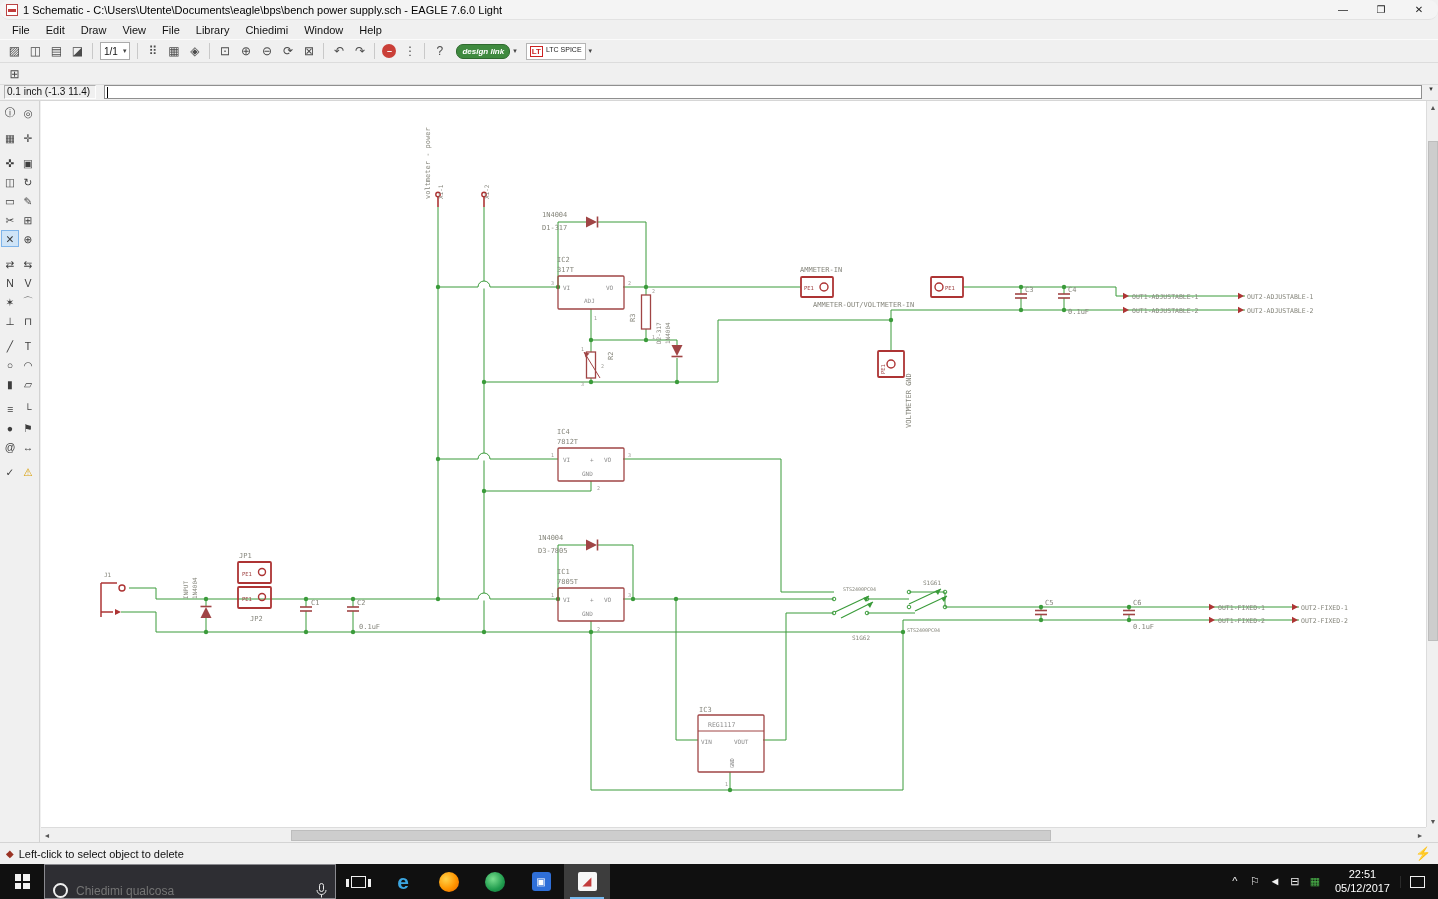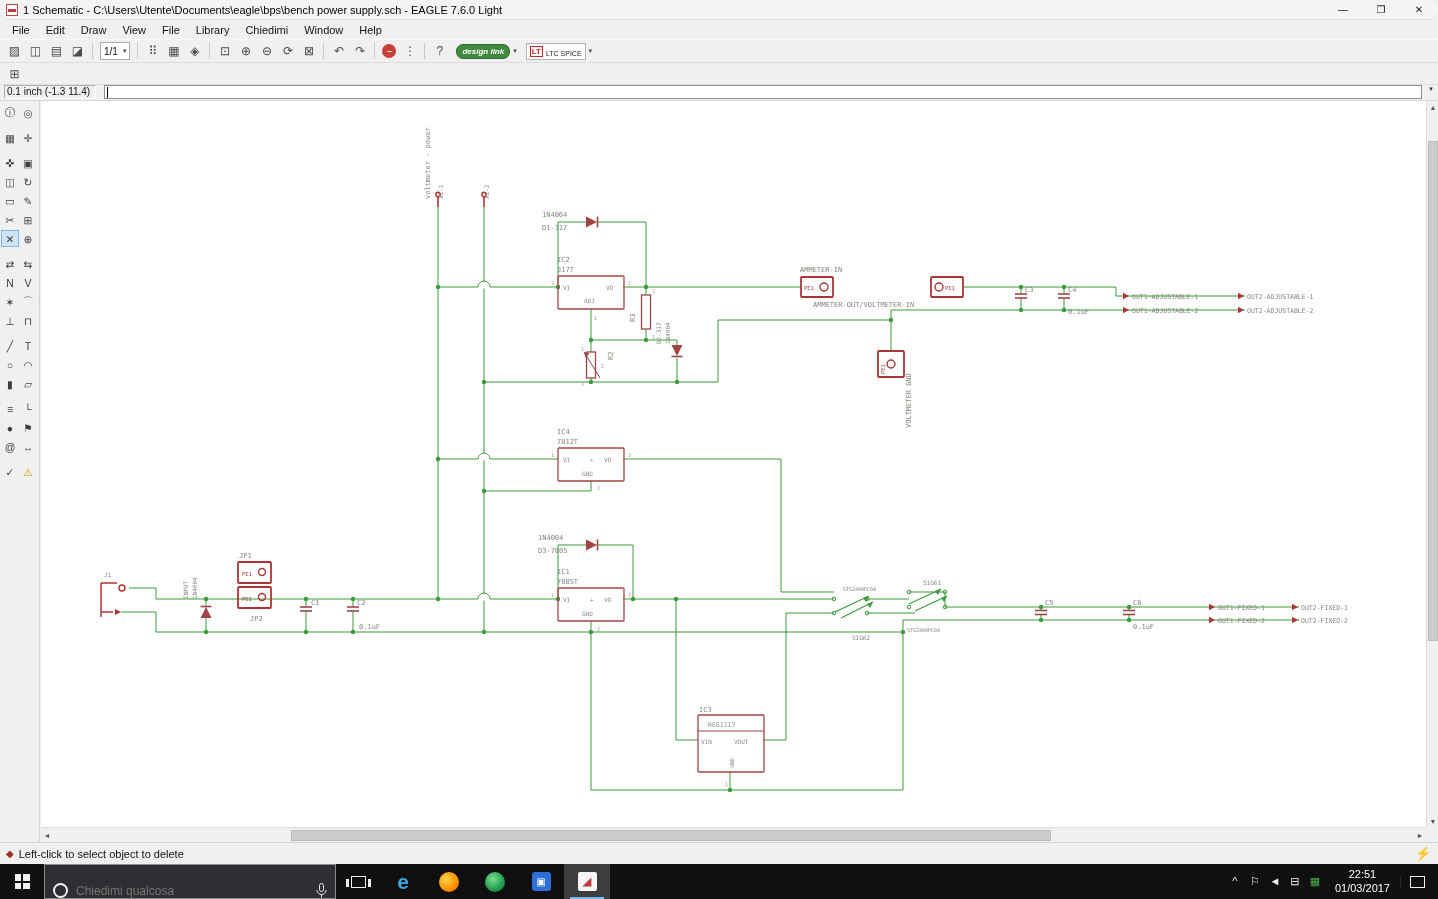--- a/index.html
+++ b/index.html
@@ -33,21 +33,21 @@
   .tb-sep { width:1px; height:16px; background:#c9c9c9; margin:0 4px; }
   .tb-combo { height:18px; border:1px solid #ababab; background:#fff; display:inline-flex;
     align-items:center; font-size:10px; padding:0 3px; margin:0 3px; }
   .tb-combo .arr { margin-left:5px; font-size:7px; color:#444; }
   .tb-stop { width:14px; height:14px; border-radius:50%; background:#ca3f38; color:#fff;
     display:inline-flex; align-items:center; justify-content:center; font-size:9px; font-weight:bold; margin:0 3px; }
   .tb-mini { font-size:7px; color:#444; padding:0 3px; }
   .plugin-green { background:#3f8a3f; color:#fff; border:1px solid #2f6a2f; border-radius:7px;
     font-size:8px; font-style:italic; font-weight:bold; padding:2px 5px; margin-left:6px; }
   .plugin-ltc { background:#fff; border:1px solid #b5b5b5; font-size:7px; padding:2px 3px;
-    margin-left:6px; display:inline-flex; align-items:flex-end; gap:3px; color:#222; }
+    margin-left:6px; display:inline-flex; align-items:flex-start; gap:3px; color:#222; }
   .plugin-ltc .logo { color:#c22; font-weight:bold; font-size:8px; border:1px solid #c22; padding:0 1px; }
 
   
   .coordbar { position:absolute; top:85px; left:0; right:0; height:16px; background:#f0f0f0;
     display:flex; align-items:flex-start; border-bottom:1px solid #d6d6d6; }
   .coordbox { width:92px; height:14px; margin-left:4px; border:1px solid #b0b0b0; border-right-color:#fdfdfd;
     border-bottom-color:#fdfdfd; background:#f0f0f0; font-size:10px; padding:0 2px; white-space:nowrap; overflow:hidden; }
   .cmdline { flex:1; height:14px; margin:0 2px 0 8px; background:#fff; border:1px solid #8f8f8f;
     display:flex; align-items:center; }
   .cmdline input { border:none; outline:none; flex:1; height:12px; font-size:11px; padding-left:2px;
@@ -559,19 +559,19 @@
   <div class="tray">
     <span id="tray-icons" style="display:flex;">
         <span class="tray-ico">^</span>
         <span class="tray-ico">⚐</span>
         <span class="tray-ico">◄</span>
         <span class="tray-ico">⊟</span>
         <span class="tray-ico" style="color: rgb(73, 176, 73);">▦</span>
       </span>
     <span class="clock">
       <span>22:51</span><br>
-      <span>01/03/2017</span>
+      <span>05/12/2017</span>
     </span>
     <span class="action-btn">
       <span class="action-ico"></span>
     </span>
   </div>
 </div>
 
 </body></html>

